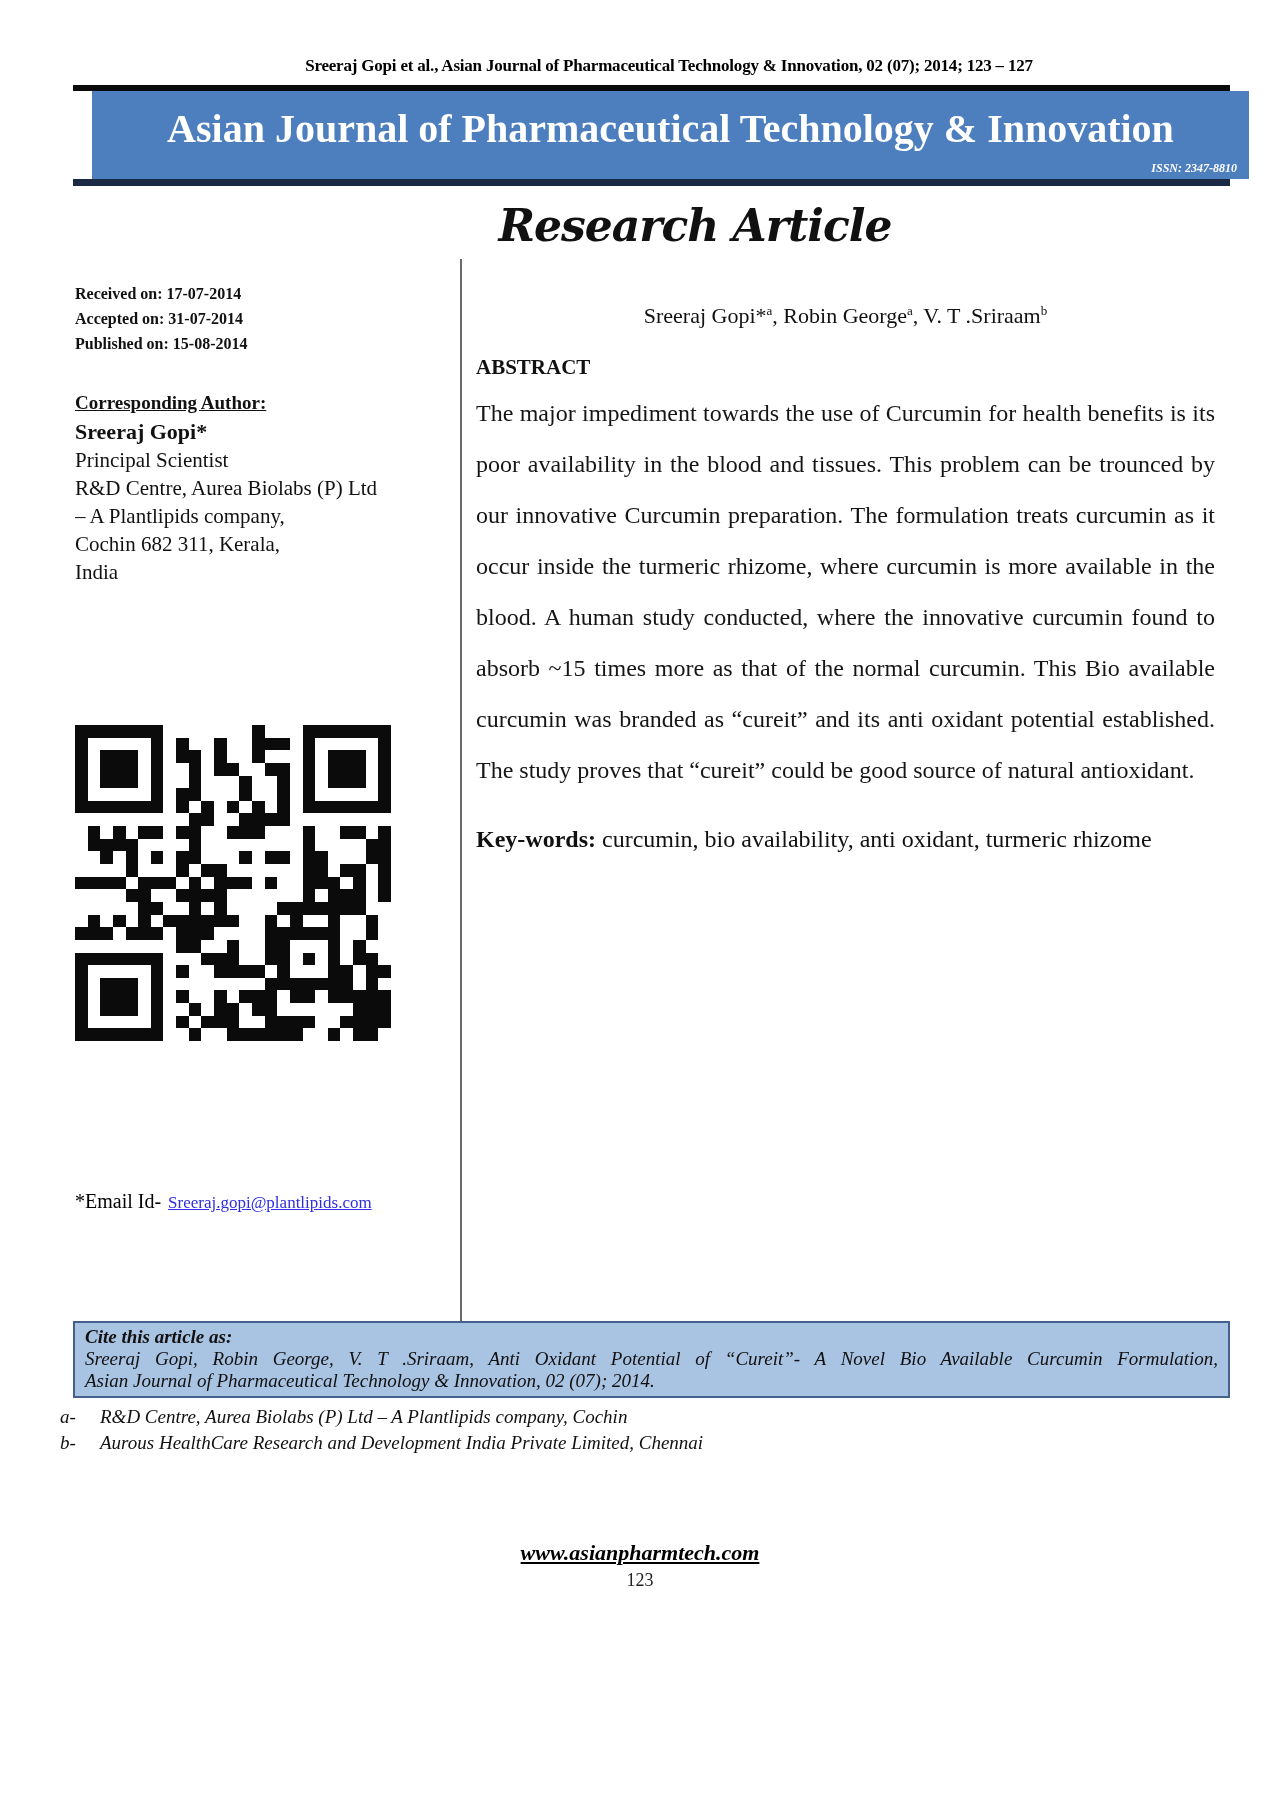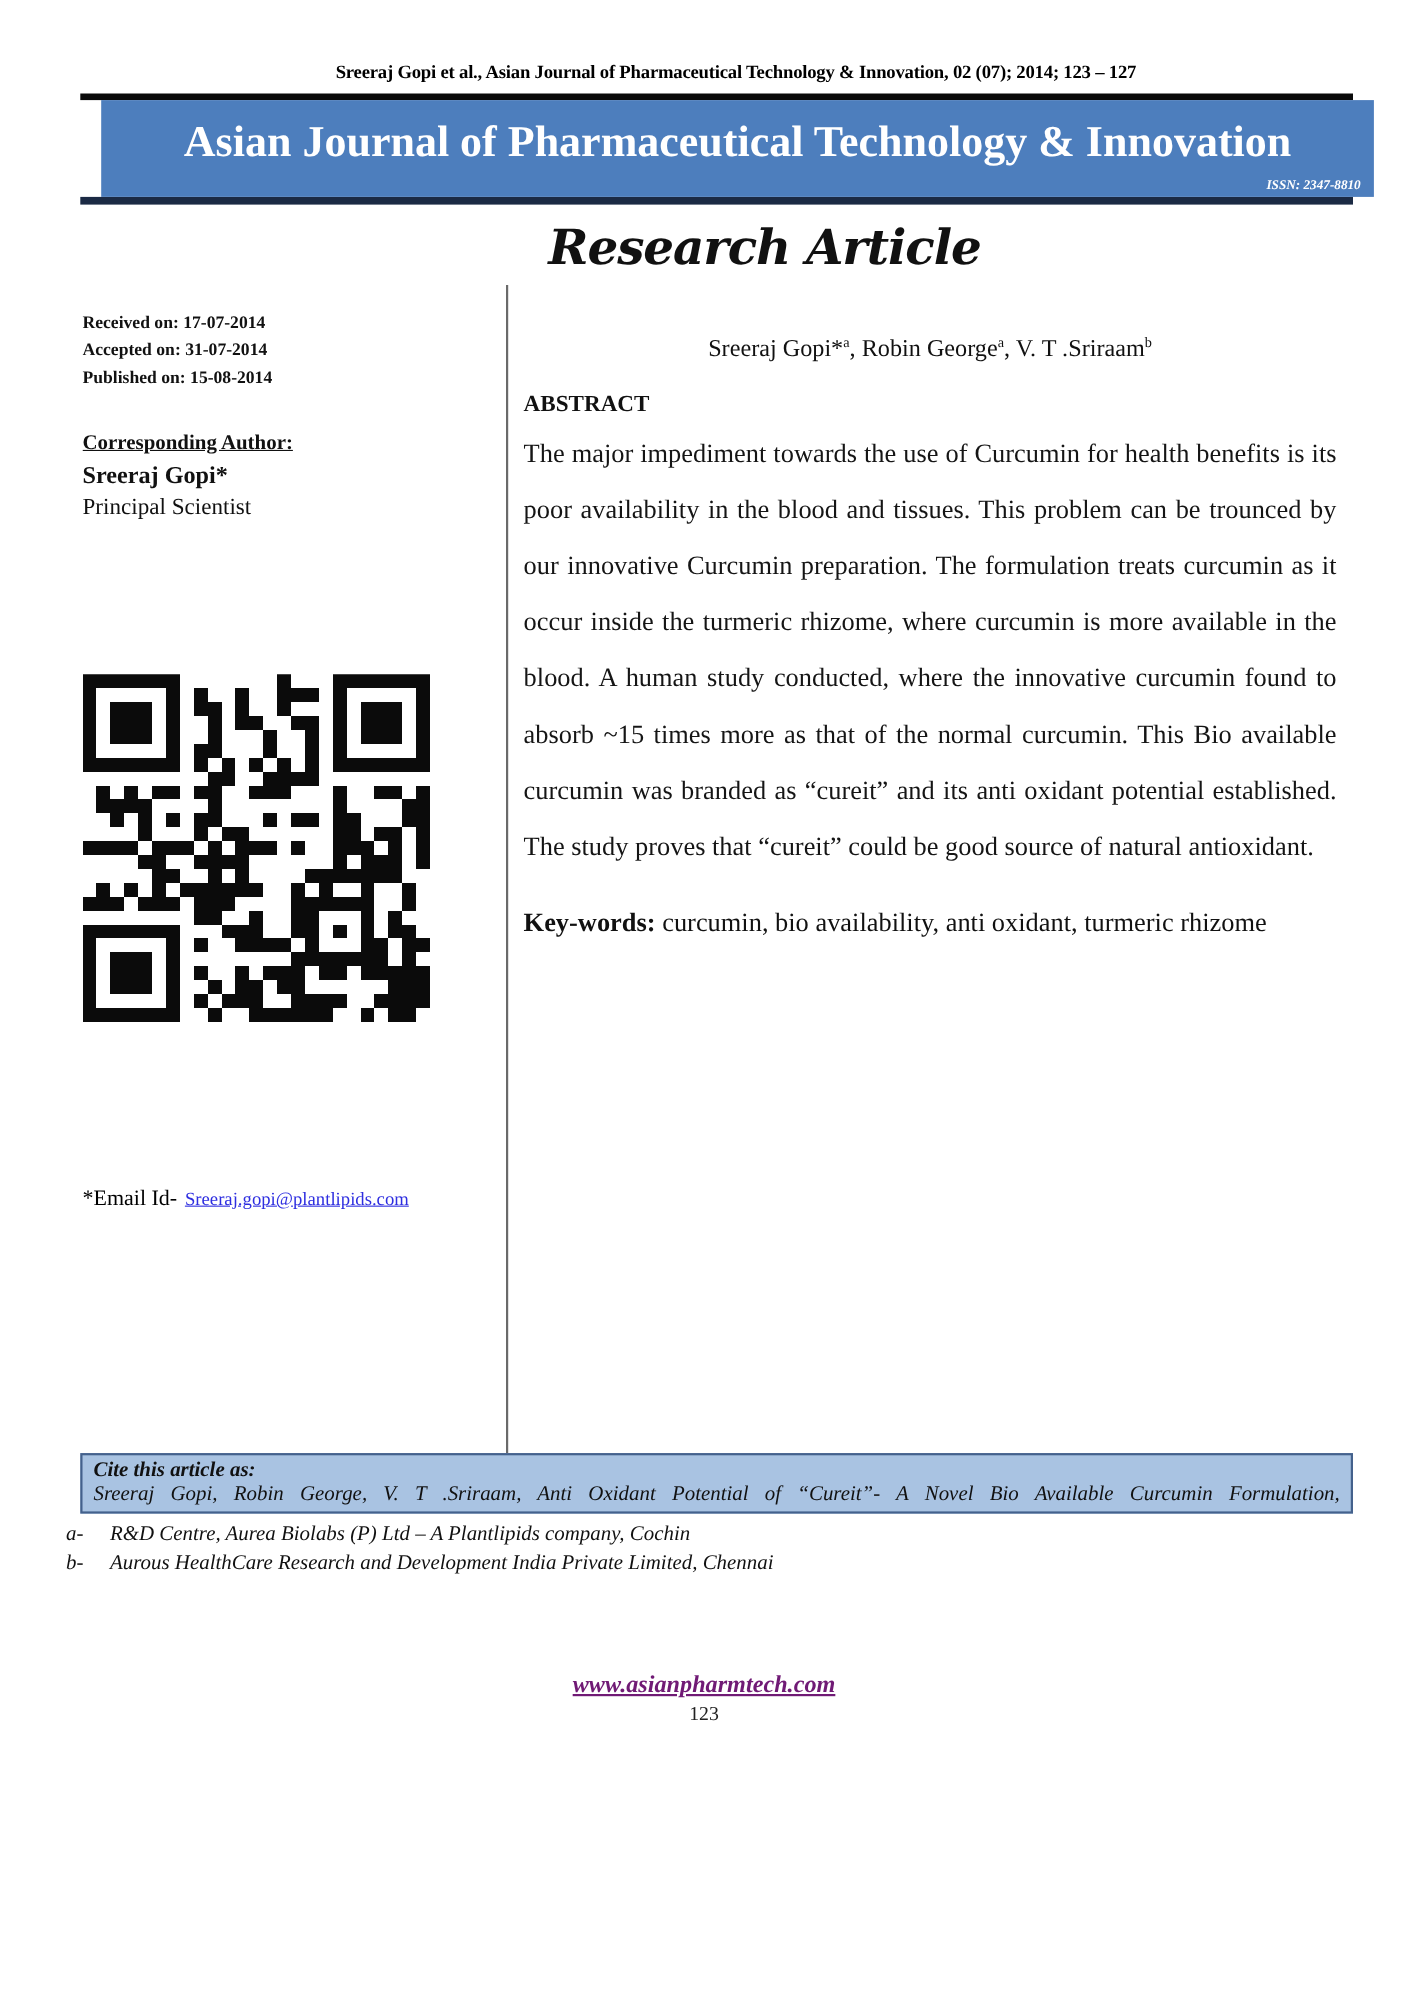--- a/index.html
+++ b/index.html
@@ -137,21 +137,21 @@
   .cite-line1{text-align:justify;text-align-last:justify;}
   .affils{margin:6px 0 0 60px;font-size:19px;font-style:italic;}
   .affil-row{display:flex;line-height:26px;}
   .affil-marker{width:40px;flex:none;}
   
   .footer{margin-top:84px;text-align:center;}
   .footer-link{
     font-size:22px;
     font-weight:bold;
     font-style:italic;
-    color:#701a75;
+    color:#000000;
     text-decoration:underline;
     cursor:pointer;
   }
   .page-number{margin-top:4px;font-size:18px;color:#222;}
 </style>
 </head>
 <body>
 
 <div class="page">
 
@@ -171,20 +171,24 @@
     <aside class="left-col">
       <div class="dates">
         <div>Received on: 17-07-2014</div>
         <div>Accepted on: 31-07-2014</div>
         <div>Published on: 15-08-2014</div>
       </div>
 
       <div class="corresponding">Corresponding Author:</div>
       <div class="author-name">Sreeraj Gopi*</div>
       <div class="author-role">Principal Scientist</div>
+      <div class="affiliation">R&amp;D Centre, Aurea Biolabs (P) Ltd
+– A Plantlipids company,
+Cochin 682 311, Kerala,
+India</div>
 
       <div class="qr-wrap" id="qr">
           <svg viewBox="0 0 25 25" xmlns="http://www.w3.org/2000/svg">
             <rect x="0" y="0" width="25" height="25" fill="#ffffff"></rect>
             <rect x="0" y="0" width="1" height="1" fill="#0b0b0b"></rect>
             <rect x="1" y="0" width="1" height="1" fill="#0b0b0b"></rect>
             <rect x="2" y="0" width="1" height="1" fill="#0b0b0b"></rect>
             <rect x="3" y="0" width="1" height="1" fill="#0b0b0b"></rect>
             <rect x="4" y="0" width="1" height="1" fill="#0b0b0b"></rect>
             <rect x="5" y="0" width="1" height="1" fill="#0b0b0b"></rect>
@@ -521,20 +525,21 @@
 
       <div class="keywords">
         <span class="kw-label">Key-words:</span><span> curcumin, bio availability, anti oxidant, turmeric rhizome</span>
       </div>
     </main>
   </div>
 
   <div class="cite-box">
     <div class="cite-label">Cite this article as:</div>
     <div class="cite-line1">Sreeraj Gopi, Robin George, V. T .Sriraam, Anti Oxidant Potential of “Cureit”- A Novel Bio Available Curcumin Formulation,</div>
+    <div class="cite-line2">Asian Journal of Pharmaceutical Technology &amp; Innovation, 02 (07); 2014.</div>
   </div>
 
   <div class="affils">
     <div class="affil-row">
       <span class="affil-marker">a-</span>
       <span>R&amp;D Centre, Aurea Biolabs (P) Ltd – A Plantlipids company, Cochin</span>
     </div>
     <div class="affil-row">
       <span class="affil-marker">b-</span>
       <span>Aurous HealthCare Research and Development India Private Limited, Chennai</span>

